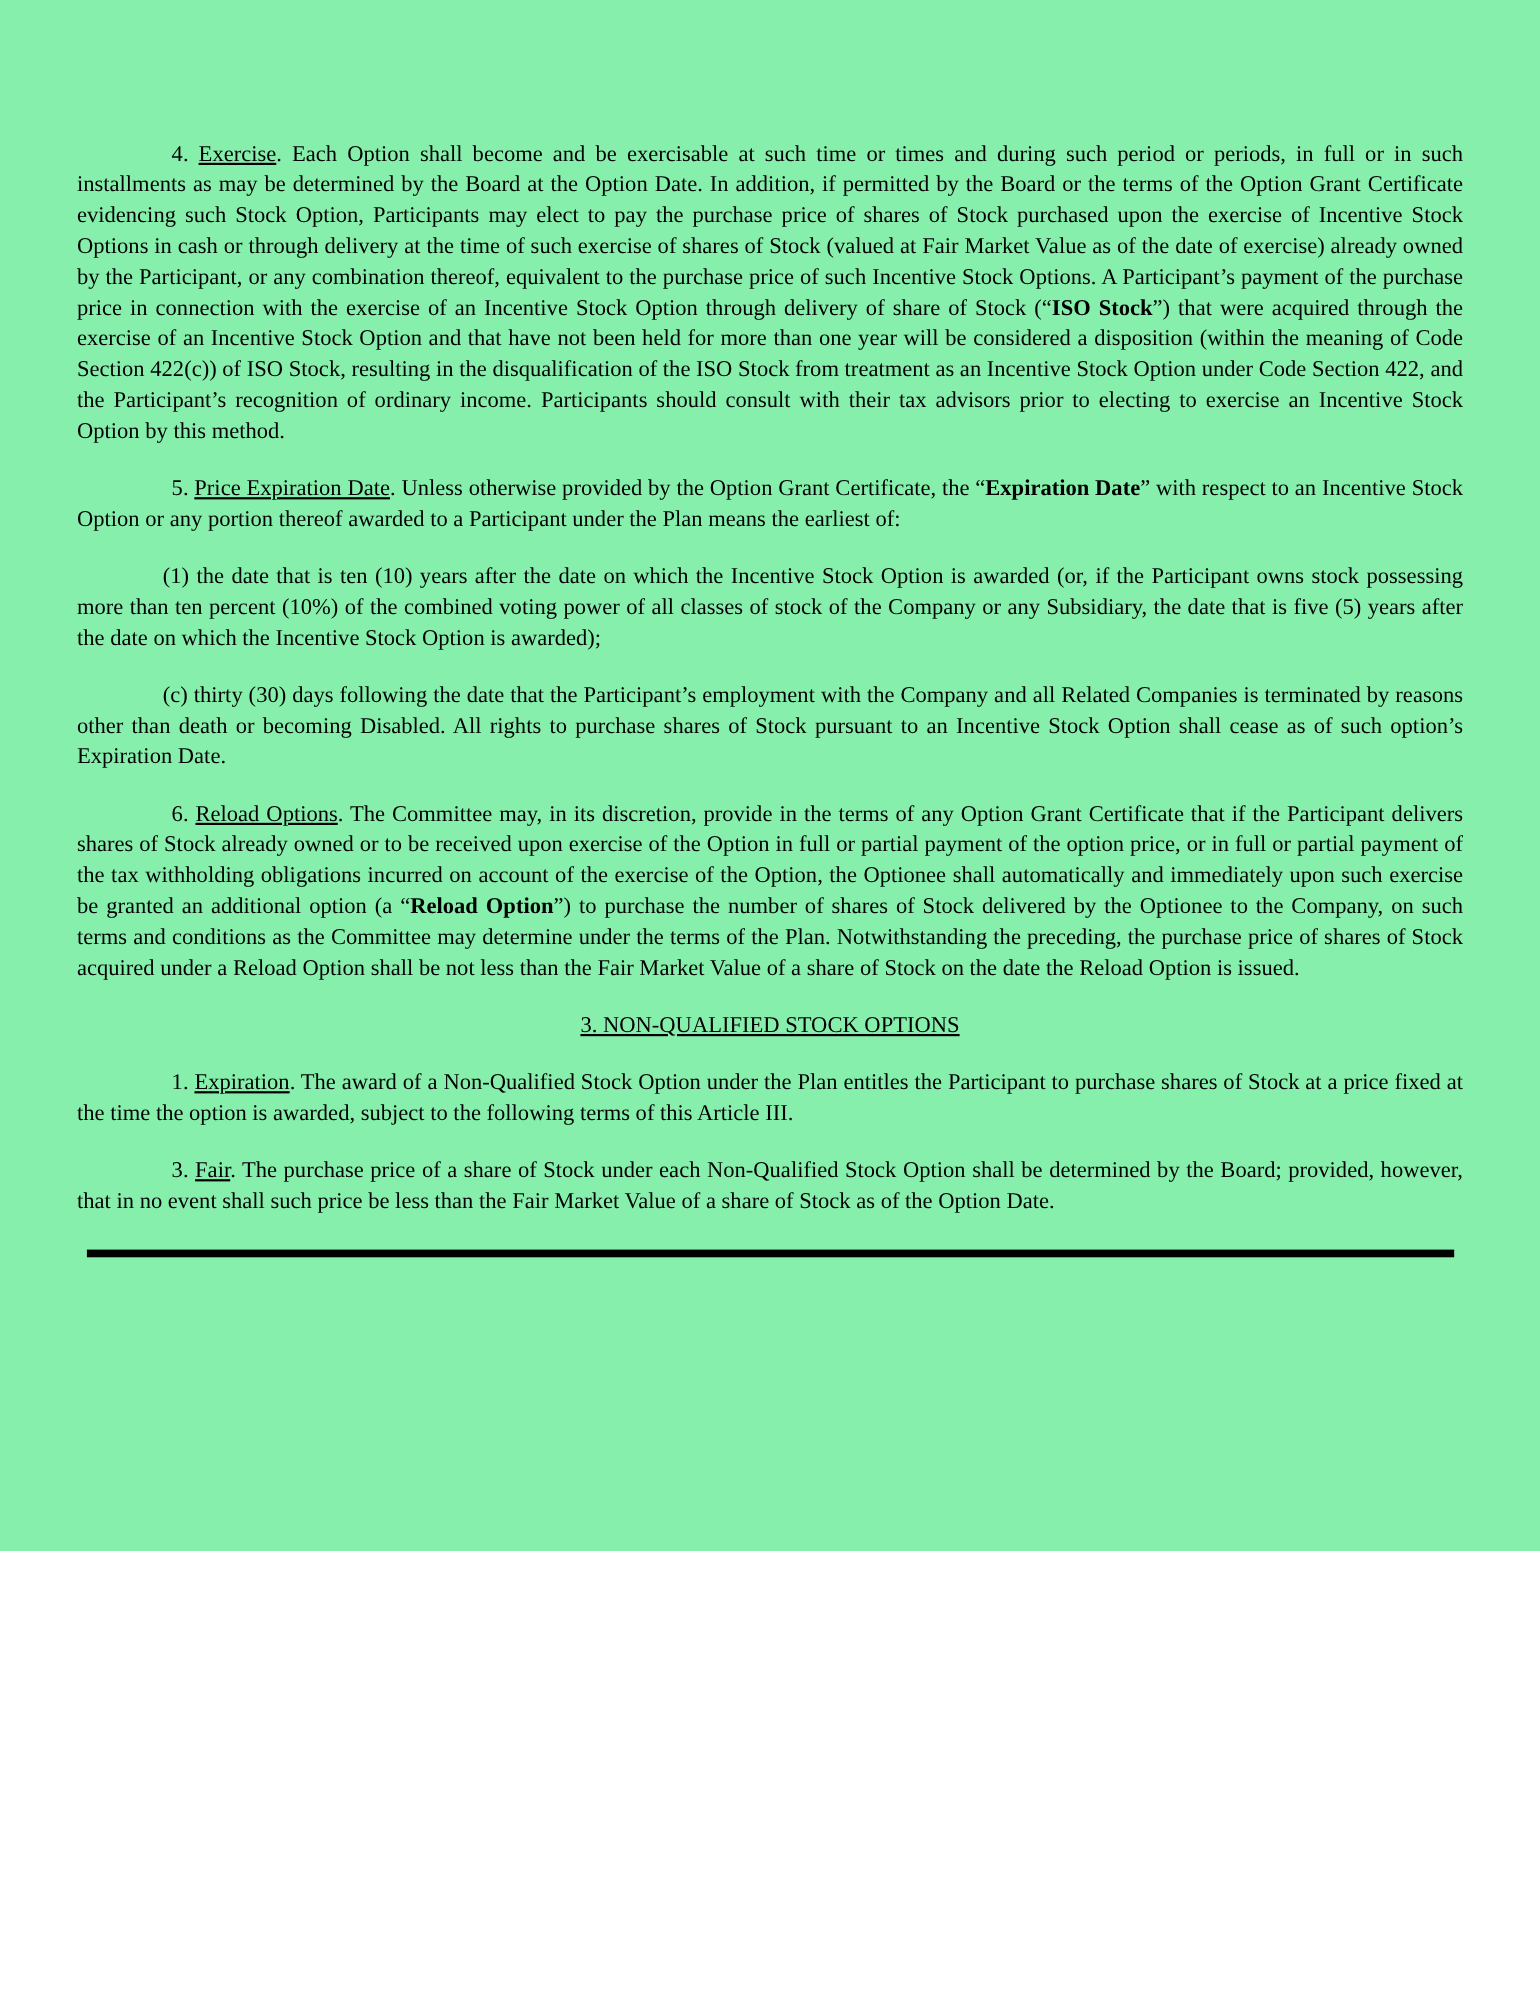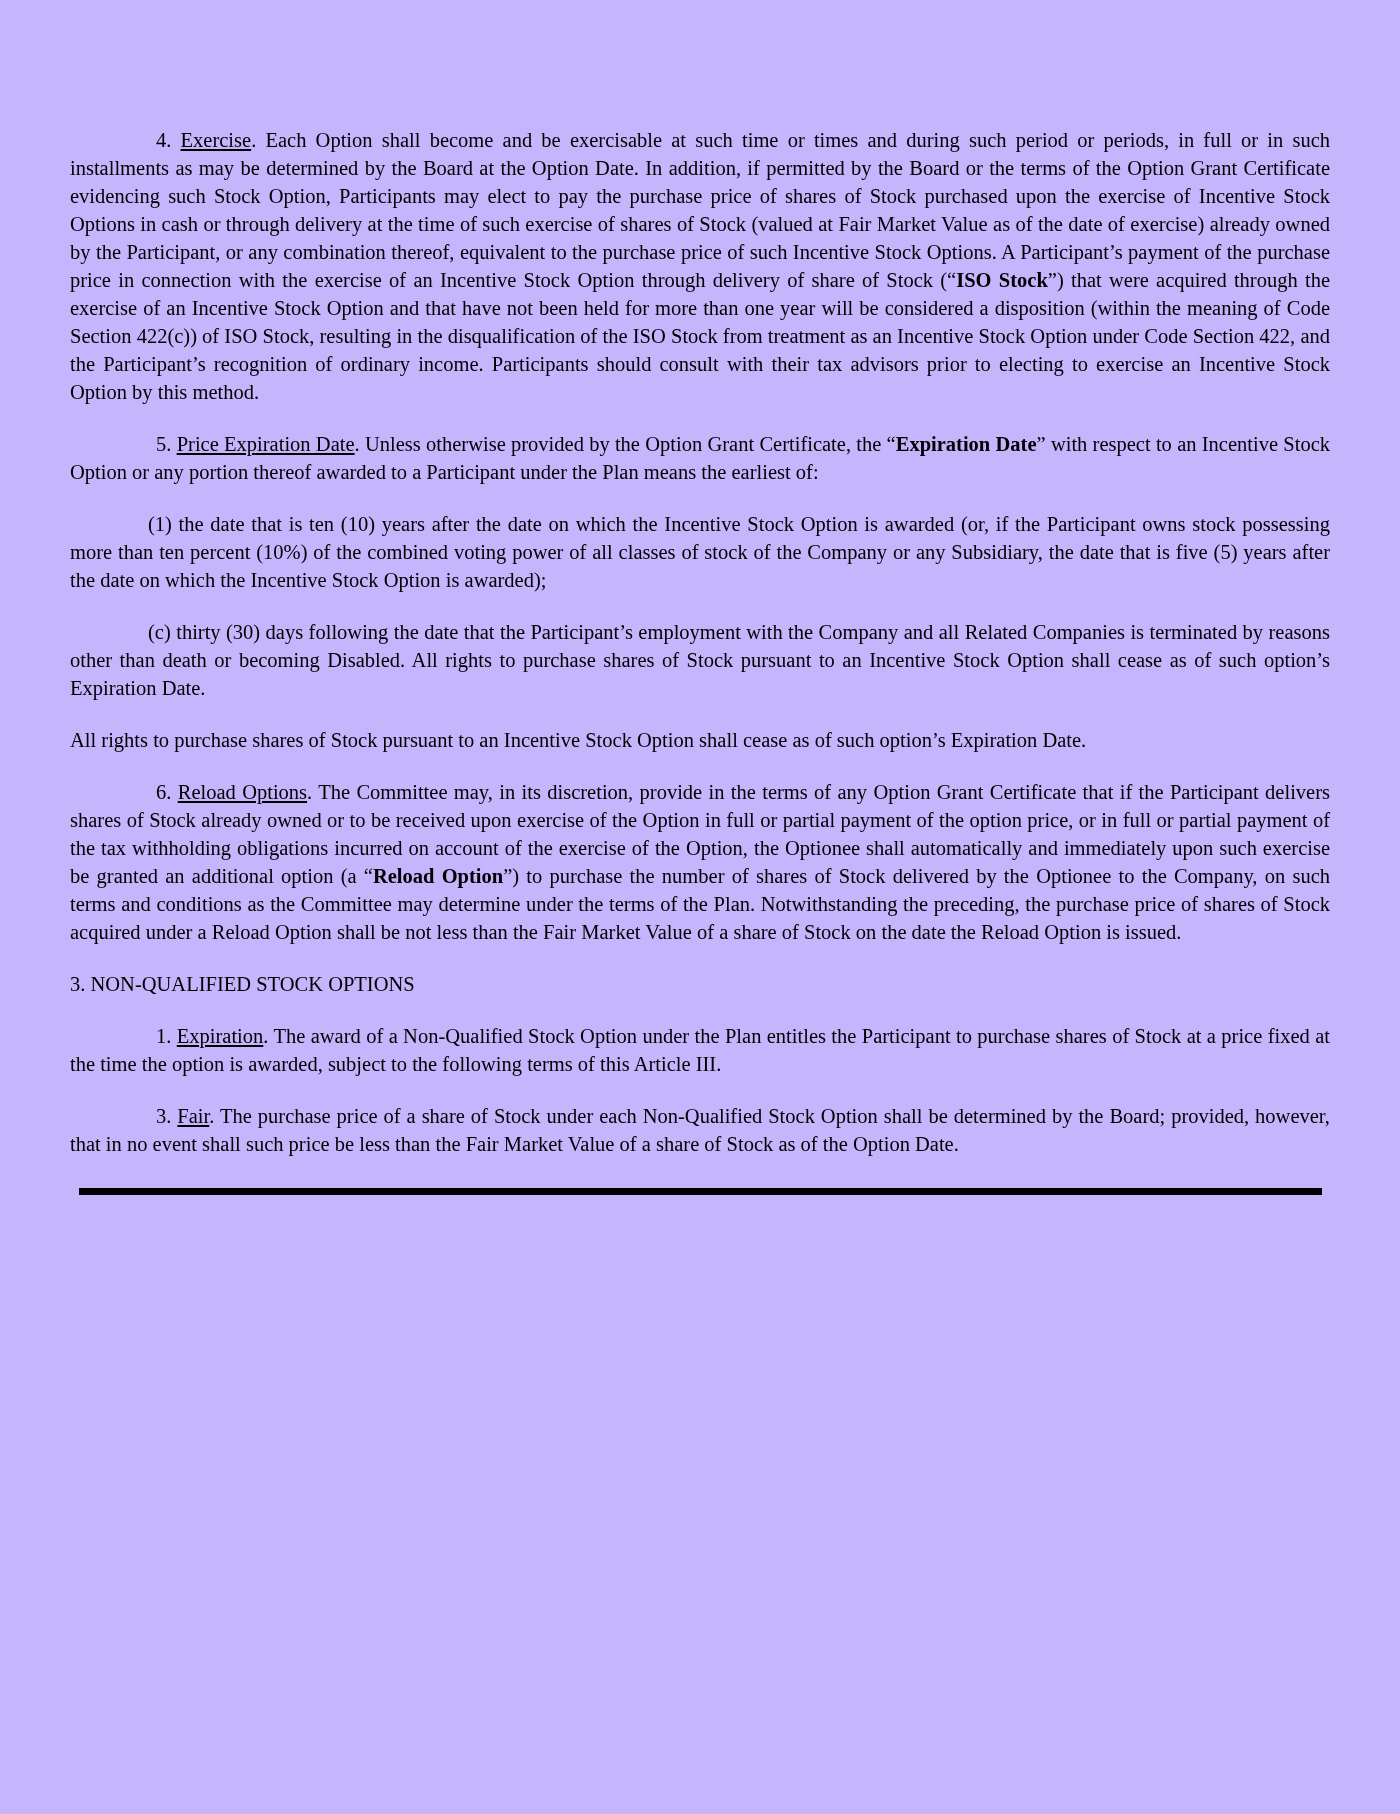--- a/index.html
+++ b/index.html
@@ -3,22 +3,22 @@
 <meta charset="utf-8">
 <style>
   html, body {
     margin: 0;
     padding: 0;
     background: #ffffff;
   }
   .page {
     position: relative;
     width: 1400px;
-    height: 1814px;
-    background: #c4b5fd;
+    height: 1410px;
+    background: #86efac;
     overflow: hidden;
     font-family: "Liberation Serif", "DejaVu Serif", serif;
     font-size: 20.5px;
     line-height: 28px;
     color: #000000;
     box-sizing: border-box;
   }
   .doc-body {
     padding: 126px 70px 0 70px;
   }
@@ -32,42 +32,42 @@
   .block-subitem {
     text-align: justify;
     margin-left: 86px;
     text-indent: 78px;
   }
   .block-plain {
     text-align: justify;
     text-indent: 0;
   }
   .block-heading {
-    text-align: left;
+    text-align: center;
     text-indent: 0;
     margin-top: 4px;
+    text-decoration: underline;
   }
   .run-bold { font-weight: bold; }
   .run-underline { text-decoration: underline; }
   .block-rule {
     height: 7px;
     background: #000000;
     margin: 30px 0 0 9px;
     width: 1243px;
   }
 </style>
 </head>
 <body>
 
 <main class="page">
   <section class="doc-body">
       <p class="block-indent"><span>4. </span><span class="run-underline">Exercise</span><span>. Each Option shall become and be exercisable at such time or times and during such period or periods, in full or in such installments as may be determined by the Board at the Option Date. In addition, if permitted by the Board or the terms of the Option Grant Certificate evidencing such Stock Option, Participants may elect to pay the purchase price of shares of Stock purchased upon the exercise of Incentive Stock Options in cash or through delivery at the time of such exercise of shares of Stock (valued at Fair Market Value as of the date of exercise) already owned by the Participant, or any combination thereof, equivalent to the purchase price of such Incentive Stock Options. A Participant’s payment of the purchase price in connection with the exercise of an Incentive Stock Option through delivery of share of Stock (“</span><span class="run-bold">ISO Stock</span><span>”) that were acquired through the exercise of an Incentive Stock Option and that have not been held for more than one year will be considered a disposition (within the meaning of Code Section 422(c)) of ISO Stock, resulting in the disqualification of the ISO Stock from treatment as an Incentive Stock Option under Code Section 422, and the Participant’s recognition of ordinary income. Participants should consult with their tax advisors prior to electing to exercise an Incentive Stock Option by this method.</span></p>
       <p class="block-indent"><span>5. </span><span class="run-underline">Price Expiration Date</span><span>. Unless otherwise provided by the Option Grant Certificate, the “</span><span class="run-bold">Expiration Date</span><span>” with respect to an Incentive Stock Option or any portion thereof awarded to a Participant under the Plan means the earliest of:</span></p>
       <p class="block-subitem"><span>(1) the date that is ten (10) years after the date on which the Incentive Stock Option is awarded (or, if the Participant owns stock possessing more than ten percent (10%) of the combined voting power of all classes of stock of the Company or any Subsidiary, the date that is five (5) years after the date on which the Incentive Stock Option is awarded);</span></p>
       <p class="block-subitem"><span>(c) thirty (30) days following the date that the Participant’s employment with the Company and all Related Companies is terminated by reasons other than death or becoming Disabled. All rights to purchase shares of Stock pursuant to an Incentive Stock Option shall cease as of such option’s Expiration Date.</span></p>
-      <p class="block-plain"><span>All rights to purchase shares of Stock pursuant to an Incentive Stock Option shall cease as of such option’s Expiration Date.</span></p>
       <p class="block-indent"><span>6. </span><span class="run-underline">Reload Options</span><span>. The Committee may, in its discretion, provide in the terms of any Option Grant Certificate that if the Participant delivers shares of Stock already owned or to be received upon exercise of the Option in full or partial payment of the option price, or in full or partial payment of the tax withholding obligations incurred on account of the exercise of the Option, the Optionee shall automatically and immediately upon such exercise be granted an additional option (a “</span><span class="run-bold">Reload Option</span><span>”) to purchase the number of shares of Stock delivered by the Optionee to the Company, on such terms and conditions as the Committee may determine under the terms of the Plan. Notwithstanding the preceding, the purchase price of shares of Stock acquired under a Reload Option shall be not less than the Fair Market Value of a share of Stock on the date the Reload Option is issued.</span></p>
       <p class="block-heading"><span>3. NON-QUALIFIED STOCK OPTIONS</span></p>
       <p class="block-indent"><span>1. </span><span class="run-underline">Expiration</span><span>. The award of a Non-Qualified Stock Option under the Plan entitles the Participant to purchase shares of Stock at a price fixed at the time the option is awarded, subject to the following terms of this Article III.</span></p>
       <p class="block-indent"><span>3. </span><span class="run-underline">Fair</span><span>. The purchase price of a share of Stock under each Non-Qualified Stock Option shall be determined by the Board; provided, however, that in no event shall such price be less than the Fair Market Value of a share of Stock as of the Option Date.</span></p>
       <div class="block-rule"></div>
     </section>
 </main>
 
 </body></html>

